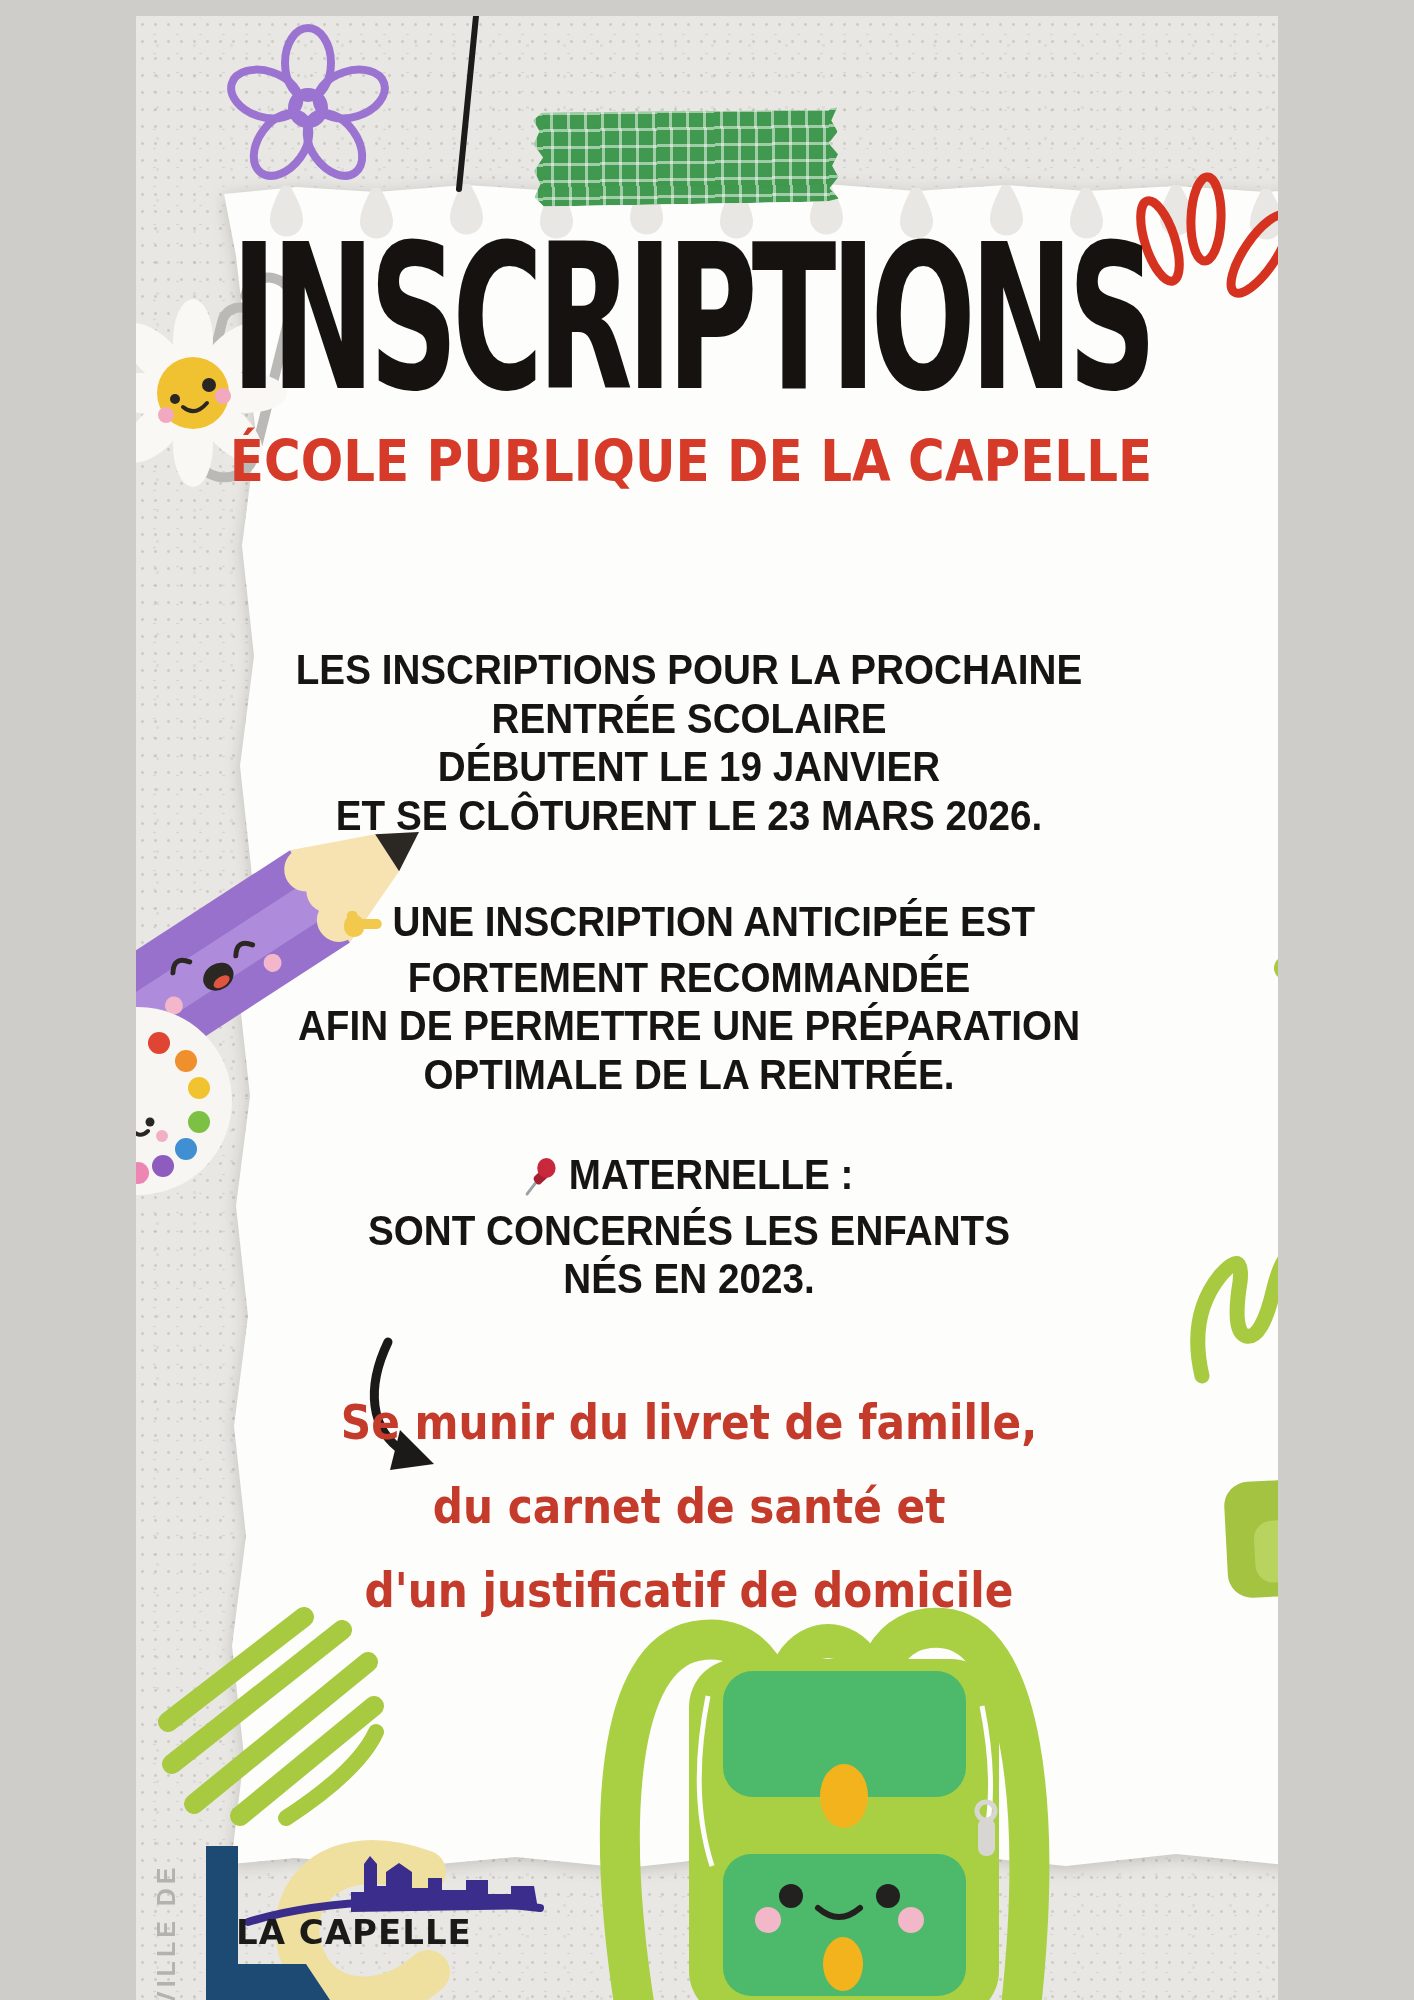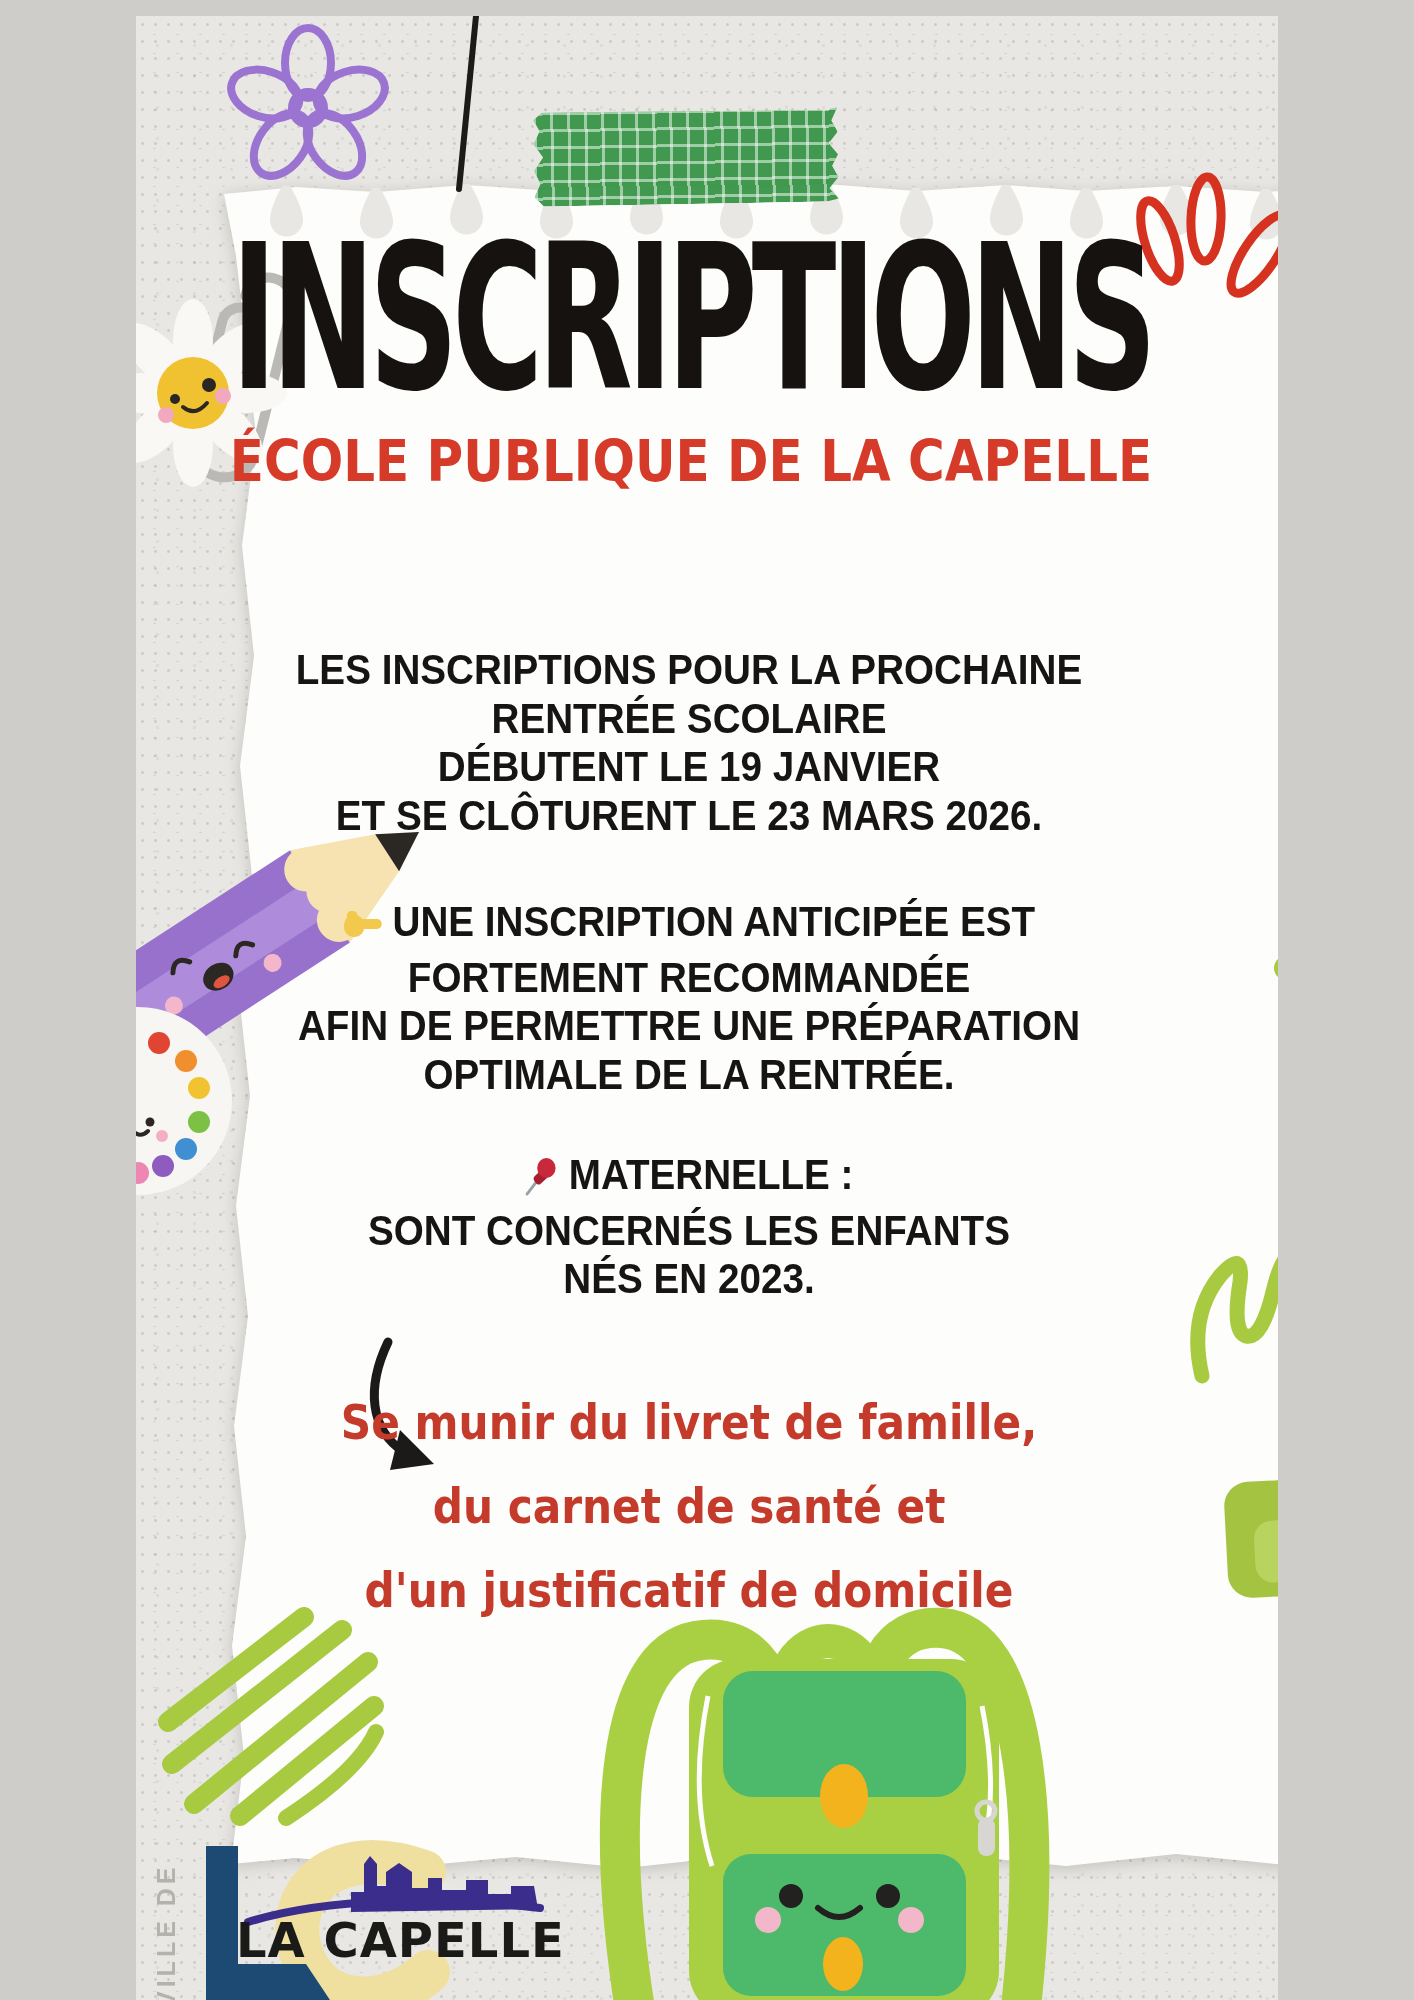--- a/index.html
+++ b/index.html
@@ -28,21 +28,21 @@
   #subtitle{left:60px;top:412px;width:990px;text-align:center;font-family:"DejaVu Sans",sans-serif;
     font-size:50px;font-weight:bold;color:#d63b2a;transform:scaleY(1.15);transform-origin:50% 0;white-space:nowrap;}
   .block{left:103px;width:900px;text-align:center;font-weight:bold;color:#171513;
     font-size:42px;line-height:48.5px;transform:scaleX(.92);transform-origin:50% 0;}
   #p1{top:630px;}
   #p2{top:882px;}
   #p3{top:1135px;}
   #docs{left:103px;top:1364px;width:900px;text-align:center;font-weight:bold;color:#c43b2b;
     font-size:48px;line-height:84px;transform:scaleX(.88);transform-origin:50% 0;font-family:"DejaVu Sans",sans-serif;}
   .emoji-inline{display:inline-block;vertical-align:-7px;margin-right:10px;}
-  #city{left:100px;top:1896px;font-size:48px;font-weight:bold;color:#1a1a18;letter-spacing:1px;font-family:"DejaVu Sans",sans-serif;}
+  #city{left:100px;top:1896px;font-size:34px;font-weight:bold;color:#1a1a18;letter-spacing:1px;font-family:"DejaVu Sans",sans-serif;}
   #villede{left:16px;top:1992px;transform:rotate(-90deg);transform-origin:0 0;font-size:25px;
     letter-spacing:4px;color:#b4b2ad;font-weight:bold;}
   #ipns{left:1238px;top:1903px;font-size:33px;font-weight:normal;color:#1b1b19;letter-spacing:1px;}
 </style>
 </head>
 <body>
 
 <div id="poster">
 
 <svg id="art" width="1414" height="2000" viewBox="0 0 1414 2000">

